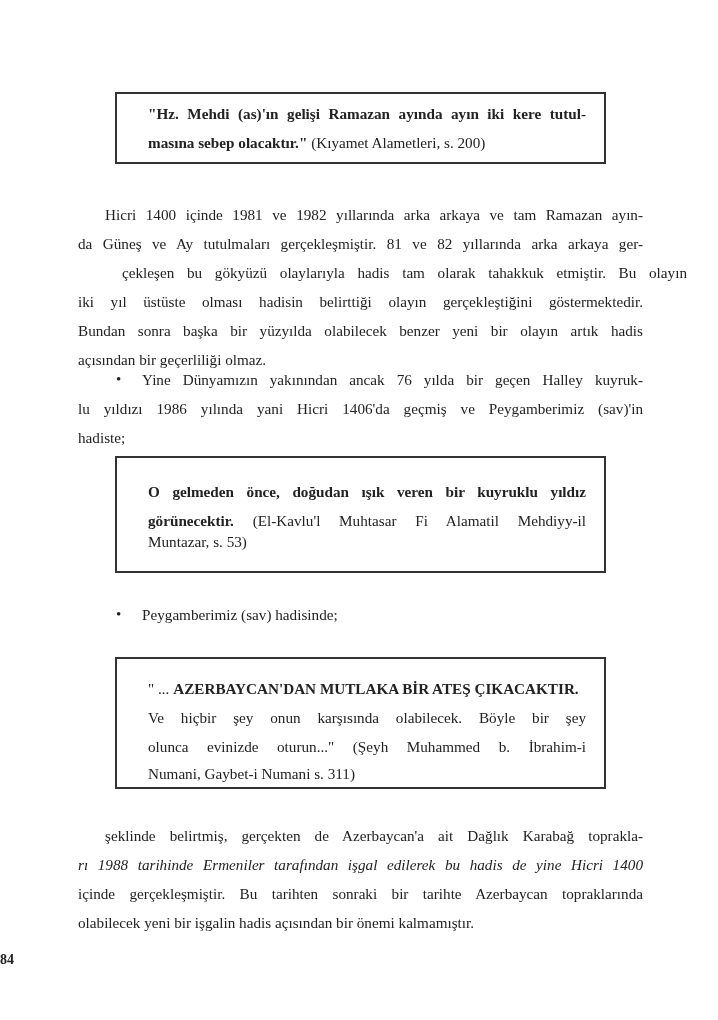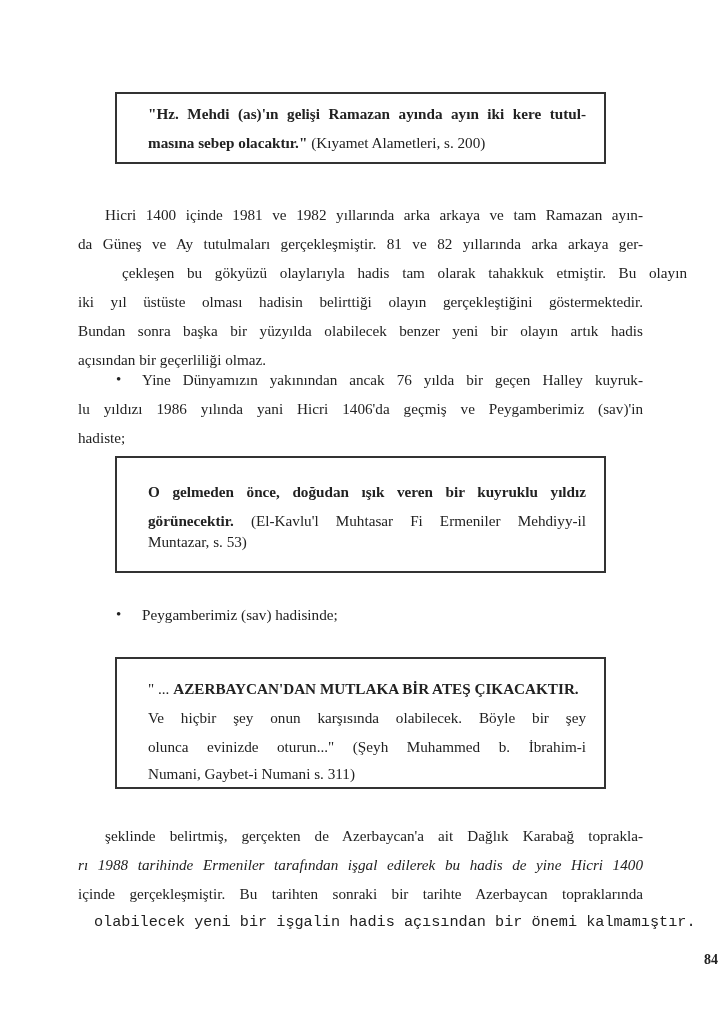--- a/index.html
+++ b/index.html
@@ -4,21 +4,21 @@
   <style>
     html, body { margin: 0; padding: 0; background: #ffffff; }
     body { width: 718px; height: 1020px; position: relative; overflow: hidden;
            font-family: "Liberation Serif", "DejaVu Serif", serif; color: #222; }
     .line { position: absolute; white-space: nowrap; font-size: 15.2px; line-height: 29px; }
     .just { text-align: justify; text-align-last: justify; }
     .box { position: absolute; border: 2px solid #333; box-sizing: border-box; }
     .bold { font-weight: bold; }
     .ital { }
     .bullet { position: absolute; font-size: 15px; line-height: 29px; }
-    .pagenum { position: absolute; left: 0; width: 718px; top: 952px; text-align: right;
+    .pagenum { position: absolute; left: 0; width: 718px; top: 952px; text-align: left;
                font-weight: bold; font-size: 14px; }
   </style>
 </head>
 <body>
 
 <div class="box" style="left:115px; top:92px; width:491px; height:72px;"></div>
 <div class="line just bold" style="left:148px; top:99px; width:438px;">"Hz. Mehdi (as)'ın gelişi Ramazan ayında ayın iki kere tutul-</div>
 <div class="line" style="left:148px; top:128px;">
   <span class="bold">masına sebep olacaktır."</span><span class="ital"> (Kıyamet Alametleri, s. 200)</span>
 </div>
@@ -31,33 +31,33 @@
 <div class="line" style="left:78px; top:316px; top:345px;">açısından bir geçerliliği olmaz.</div>
 
 <span class="bullet" style="left:116px; top:365px;">•</span>
 <div class="line just" style="left:142px; top:365px; width:501px;">Yine Dünyamızın yakınından ancak 76 yılda bir geçen Halley kuyruk-</div>
 <div class="line just" style="left:78px; top:394px; width:565px;">lu yıldızı 1986 yılında yani Hicri 1406'da geçmiş ve Peygamberimiz (sav)'in</div>
 <div class="line" style="left:78px; top:423px;">hadiste;</div>
 
 <div class="box" style="left:115px; top:456px; width:491px; height:117px;"></div>
 <div class="line just bold" style="left:148px; top:477px; width:438px;">O gelmeden önce, doğudan ışık veren bir kuyruklu yıldız</div>
 <div class="line just" style="left:148px; top:506px; width:438px;">
-  <span class="bold">görünecektir.</span><span class="ital"> (El-Kavlu'l Muhtasar Fi Ermeniler Mehdiyy-il</span>
+  <span class="bold">görünecektir.</span><span class="ital"> (El-Kavlu'l Muhtasar Fi Alamatil Mehdiyy-il</span>
 </div>
 <div class="line ital" style="left:148px; top:525px; top:527px;">Muntazar, s. 53)</div>
 
 <span class="bullet" style="left:116px; top:600px;">•</span>
 <div class="line" style="left:142px; top:600px;">Peygamberimiz (sav) hadisinde;</div>
 
 <div class="box" style="left:115px; top:657px; width:491px; height:132px;"></div>
 <div class="line" style="left:148px; top:674px;">
   <span>" ... </span><span class="bold">AZERBAYCAN'DAN MUTLAKA BİR ATEŞ ÇIKACAKTIR.</span>
 </div>
 <div class="line just" style="left:148px; top:703px; width:438px;">Ve hiçbir şey onun karşısında olabilecek. Böyle bir şey</div>
 <div class="line just" style="left:148px; top:732px; width:438px;">olunca evinizde oturun..." (Şeyh Muhammed b. İbrahim-i</div>
 <div class="line" style="left:148px; top:761px; top:759px;">Numani, Gaybet-i Numani s. 311)</div>
 
 <div class="line just" style="left:105px; top:821px; width:538px;">şeklinde belirtmiş, gerçekten de Azerbaycan'a ait Dağlık Karabağ toprakla-</div>
 <div class="line just" style="left:78px; top:850px; width:565px;font-style:italic;">rı 1988 tarihinde Ermeniler tarafından işgal edilerek bu hadis de yine Hicri 1400</div>
 <div class="line just" style="left:78px; top:879px; width:565px;">içinde gerçekleşmiştir. Bu tarihten sonraki bir tarihte Azerbaycan topraklarında</div>
-<div class="line" style="left:94px; top:908px;font-family:Liberation Mono, monospace;">olabilecek yeni bir işgalin hadis açısından bir önemi kalmamıştır.</div>
+<div class="line" style="left:78px; top:908px;">olabilecek yeni bir işgalin hadis açısından bir önemi kalmamıştır.</div>
 
 <div class="pagenum">84</div>
 
 </body></html>

